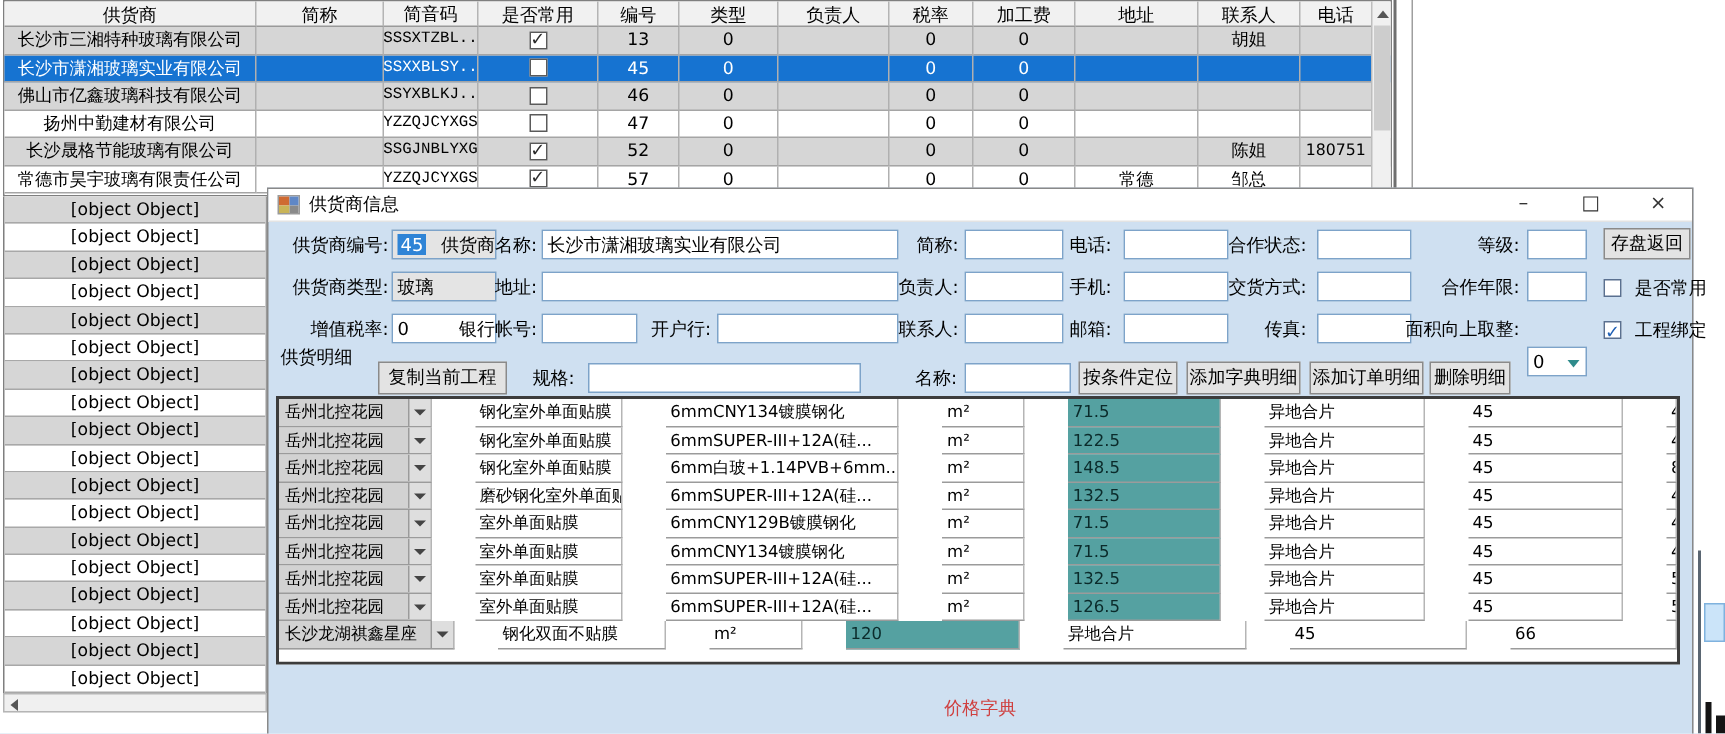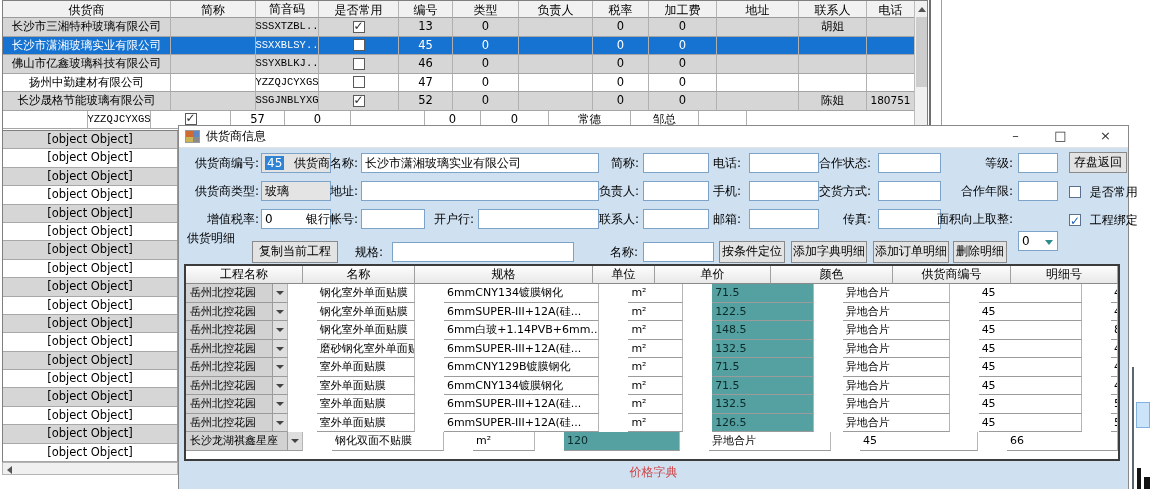--- a/index.html
+++ b/index.html
@@ -193,20 +193,21 @@
     <div class="tc c-no">52</div>
     <div class="tc c-type">0</div>
     <div class="tc c-mgr"></div>
     <div class="tc c-tax">0</div>
     <div class="tc c-fee">0</div>
     <div class="tc c-addr"></div>
     <div class="tc c-contact">陈姐</div>
     <div class="tc c-phone">180751</div>
   </div>
       <div class="trow">
+    <div class="tc c-name">常德市昊宇玻璃有限责任公司</div>
     <div class="tc c-abbr"></div>
     <div class="tc c-code">YZZQJCYXGS</div>
     <div class="tc c-common">
       <span class="wf-check checked"></span>
     </div>
     <div class="tc c-no">57</div>
     <div class="tc c-type">0</div>
     <div class="tc c-mgr"></div>
     <div class="tc c-tax">0</div>
     <div class="tc c-fee">0</div>
@@ -326,30 +327,20 @@
   <div class="fld lbl" style="left:170px;top:116px;width:34px">规格:</div>
   <div class="fld inp" style="left:213px;top:116px;width:182px"></div>
   <div class="fld lbl" style="left:425px;top:116px;width:34px">名称:</div>
   <div class="fld inp" style="left:464px;top:116px;width:71px"></div>
   <div class="fld btn" style="left:540px;top:115px;width:66px;height:22px">按条件定位</div>
   <div class="fld btn" style="left:612px;top:115px;width:76px;height:22px">添加字典明细</div>
   <div class="fld btn" style="left:694px;top:115px;width:76px;height:22px">添加订单明细</div>
   <div class="fld btn" style="left:774px;top:115px;width:54px;height:22px">删除明细</div>
 
   <div class="grid">
-    <div class="g-head">
-      <div class="gh g-project">工程名称</div>
-      <div class="gh g-name">名称</div>
-      <div class="gh g-spec">规格</div>
-      <div class="gh g-unit">单位</div>
-      <div class="gh g-price">单价</div>
-      <div class="gh g-color">颜色</div>
-      <div class="gh g-supno">供货商编号</div>
-      <div class="gh g-detno">明细号</div>
-    </div>
     <div class="g-rows">
         <div class="grow">
     <div class="gc g-project">
       <span class="combo-text">岳州北控花园</span>
       <span class="combo-btn"></span>
     </div>
     <div class="gc g-name">钢化室外单面贴膜</div>
     <div class="gc g-spec">6mmCNY134镀膜钢化</div>
     <div class="gc g-unit">m²</div>
     <div class="gc g-price">71.5</div>

